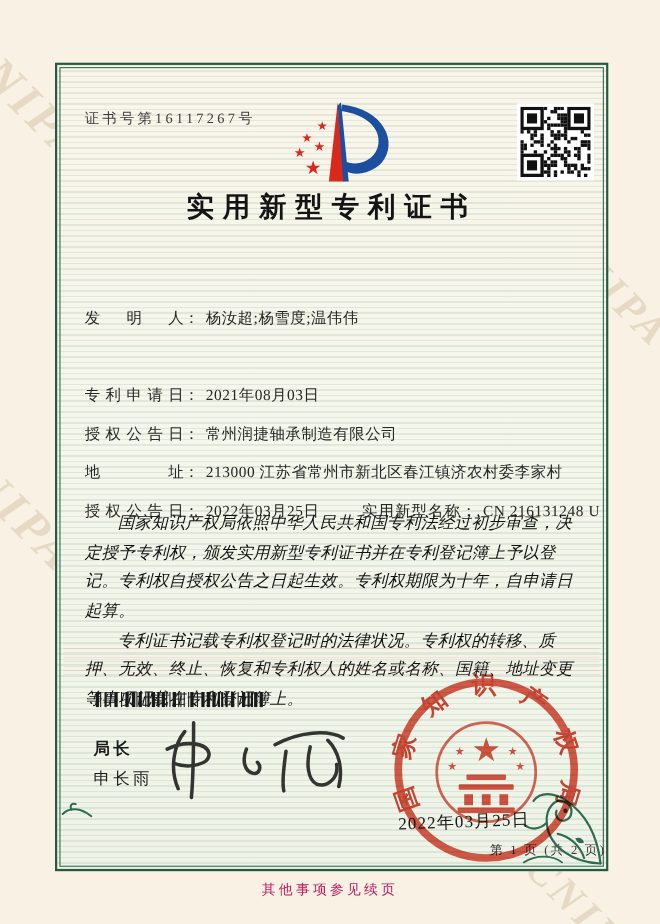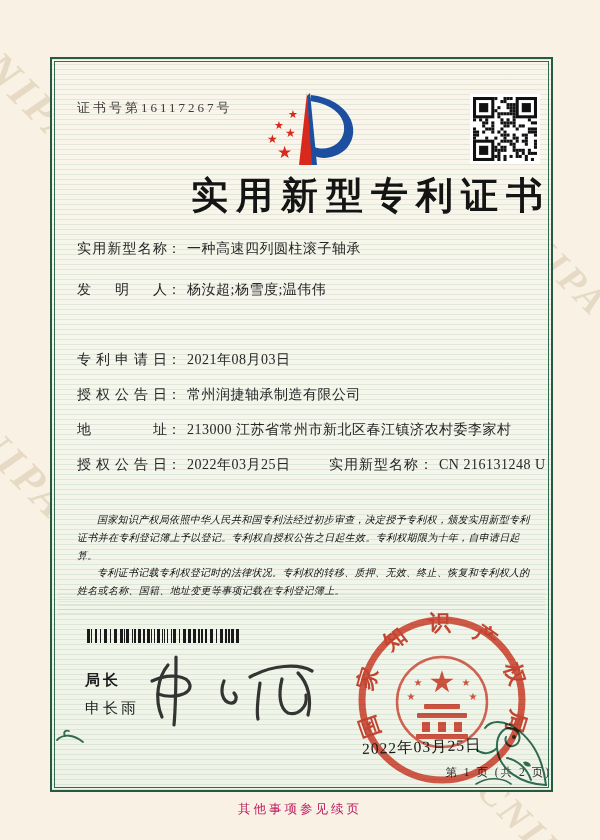--- a/index.html
+++ b/index.html
@@ -22,32 +22,32 @@
       linear-gradient(180deg,#faf5ea 0%,#f5f6ec 45%,#eff3e7 100%);
     padding-left: 36px;
   }
   .frame::before{
     content:"";position:absolute;inset:2px;border:1px solid #2f6b50;pointer-events:none;
   }
   .cert-no{position:absolute;left:25px;top:40px;font-size:13px;letter-spacing:3px;color:#3b3b3b;}
   .logo{position:absolute;left:198px;top:26px;width:125px;height:88px;}
   .qr{position:absolute;left:418px;top:35px;width:64px;height:64px;background:#fff;padding:3px;}
   .title{
-    position:absolute;left:0;top:112px;width:100%;text-align:right;
-    font-size:37px;font-weight:bold;letter-spacing:8px;color:#141414;
+    position:absolute;left:0;top:112px;width:100%;text-align:center;
+    font-size:25px;font-weight:bold;letter-spacing:8px;color:#141414;
   }
   .frow{position:absolute;left:25px;width:460px;height:22px;font-size:14px;color:#262626;white-space:nowrap;}
   .lbl{display:inline-block;width:90px;text-align:justify;text-align-last:justify;vertical-align:bottom;}
   .colon{margin-right:6px;}
   .val{letter-spacing:0.5px;}
   .pair2{position:absolute;left:252px;top:0;}
   .pair2 .lbl2{letter-spacing:1px;}
   .body-text{
-    position:absolute;left:25px;top:452px;width:454px;
-    font-size:10px;line-height:1.78;color:#101010;font-style:italic;
+    position:absolute;left:25px;top:404px;width:454px;
+    font-size:15px;line-height:1.78;color:#101010;font-style:italic;
   }
   .body-text p{margin:0;text-indent:2em;letter-spacing:0.3px;}
   .pink-band{
     position:absolute;left:6px;right:6px;top:527px;height:28px;z-index:1;
     background:repeating-linear-gradient(0deg, rgba(214,110,100,0.15) 0px, rgba(214,110,100,0.15) 1px, rgba(0,0,0,0) 1px, rgba(0,0,0,0) 4px);
   }
   .barcode{position:absolute;left:35px;top:570px;width:156px;height:14px;z-index:3;}
   .officer-title{position:absolute;left:33px;top:612px;font-size:15px;font-weight:600;letter-spacing:3px;color:#1c1c1c;z-index:4;}
   .officer-name{position:absolute;left:33px;top:640px;font-size:15px;font-weight:400;letter-spacing:3px;color:#1c1c1c;z-index:4;}
   .signature{position:absolute;left:80px;top:592px;width:210px;height:85px;z-index:4;}
@@ -220,23 +220,20 @@
       <rect x="14" y="0" width="7" height="7" fill="#111"></rect>
       <rect x="15" y="1" width="5" height="5" fill="#fff"></rect>
       <rect x="16" y="2" width="3" height="3" fill="#111"></rect>
       <rect x="0" y="14" width="7" height="7" fill="#111"></rect>
       <rect x="1" y="15" width="5" height="5" fill="#fff"></rect>
       <rect x="2" y="16" width="3" height="3" fill="#111"></rect>
     </svg>
 
   <div class="title">实用新型专利证书</div>
 
-  <div class="frow" style="top:181px;">
-    <span class="lbl">实用新型名称</span><span class="colon">：</span><span class="val">一种高速四列圆柱滚子轴承</span>
-  </div>
   <div class="frow" style="top:222px;">
     <span class="lbl">发明人</span><span class="colon">：</span><span class="val">杨汝超;杨雪度;温伟伟</span>
   </div>
   <div class="frow" style="top:292px;">
     <span class="lbl">专利申请日</span><span class="colon">：</span><span class="val">2021年08月03日</span>
   </div>
   <div class="frow" style="top:327px;">
     <span class="lbl">授权公告日</span><span class="colon">：</span><span class="val">常州润捷轴承制造有限公司</span>
   </div>
   <div class="frow" style="top:362px;">

